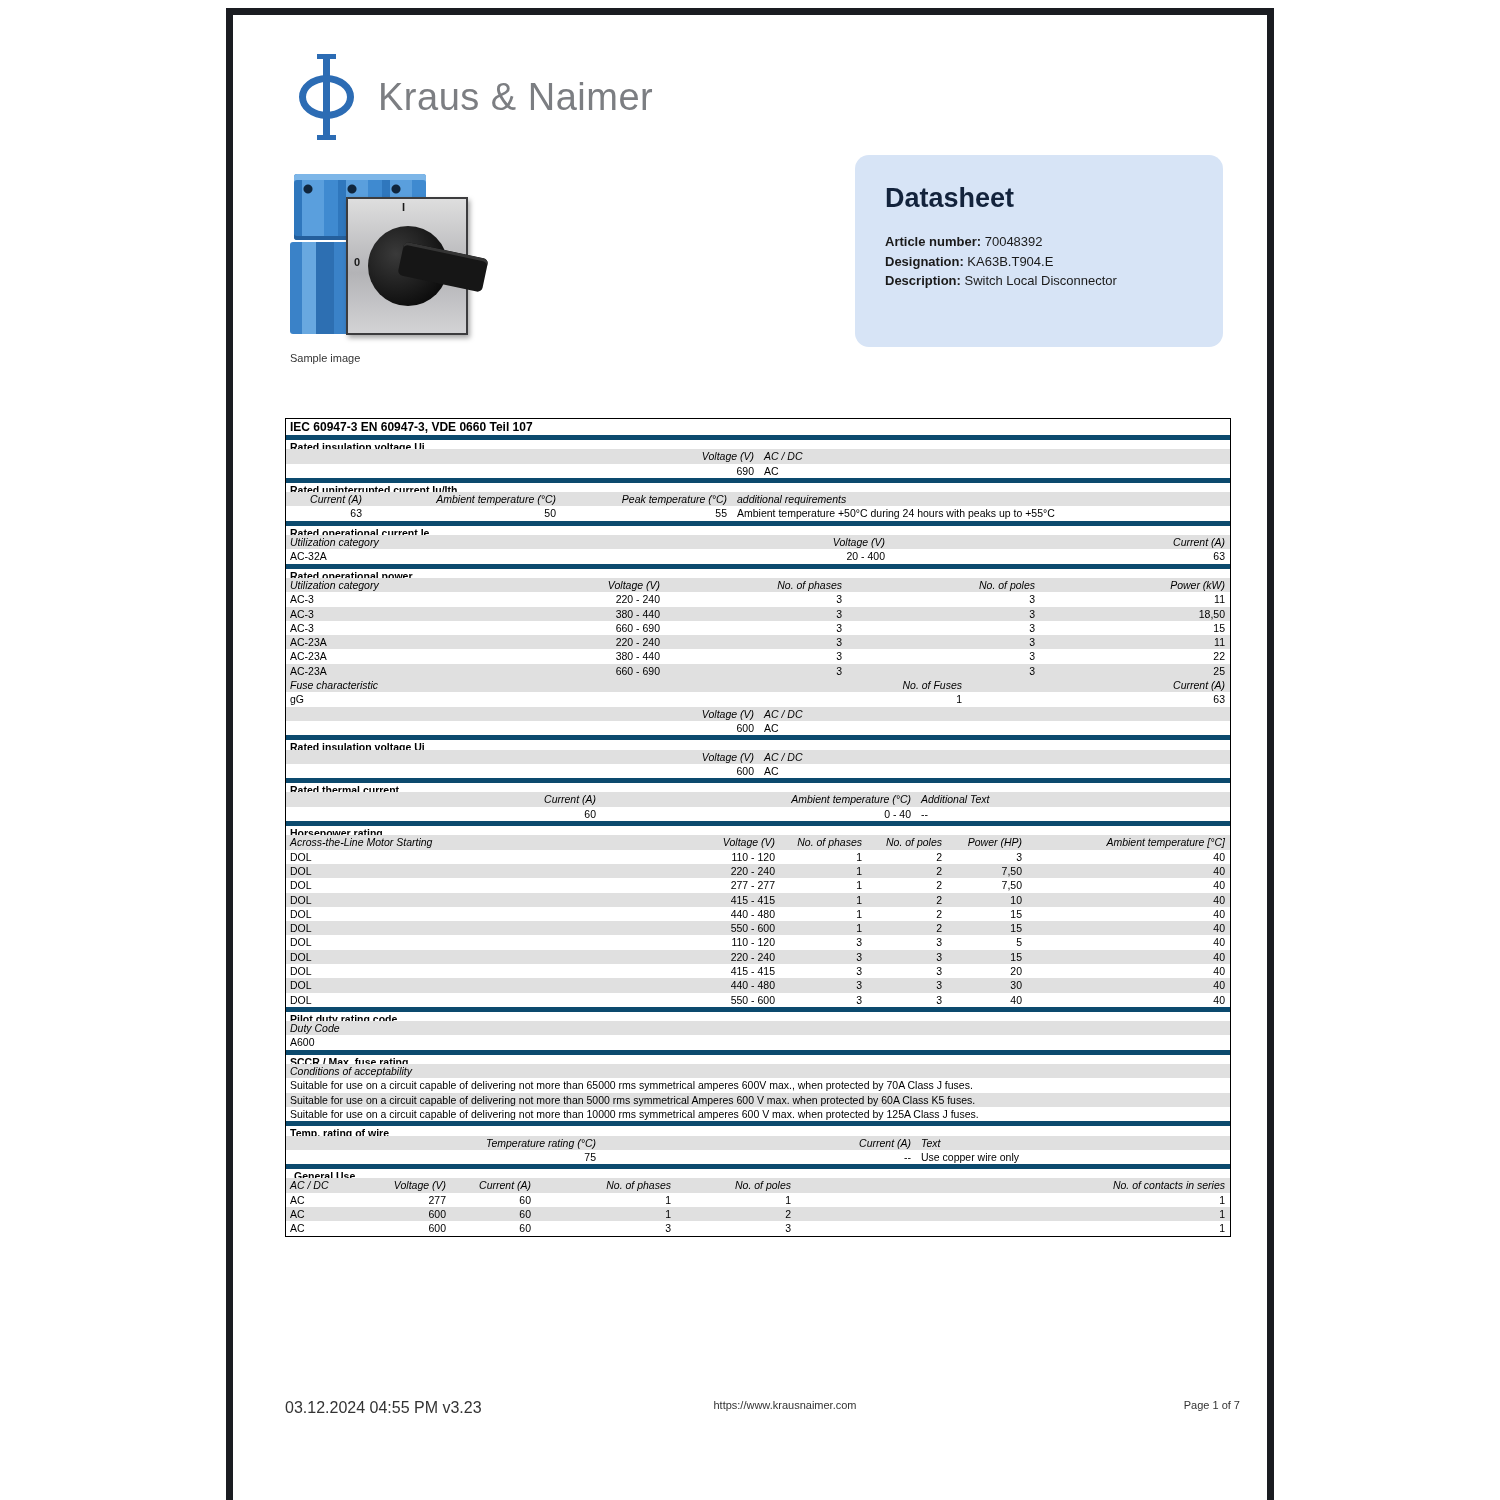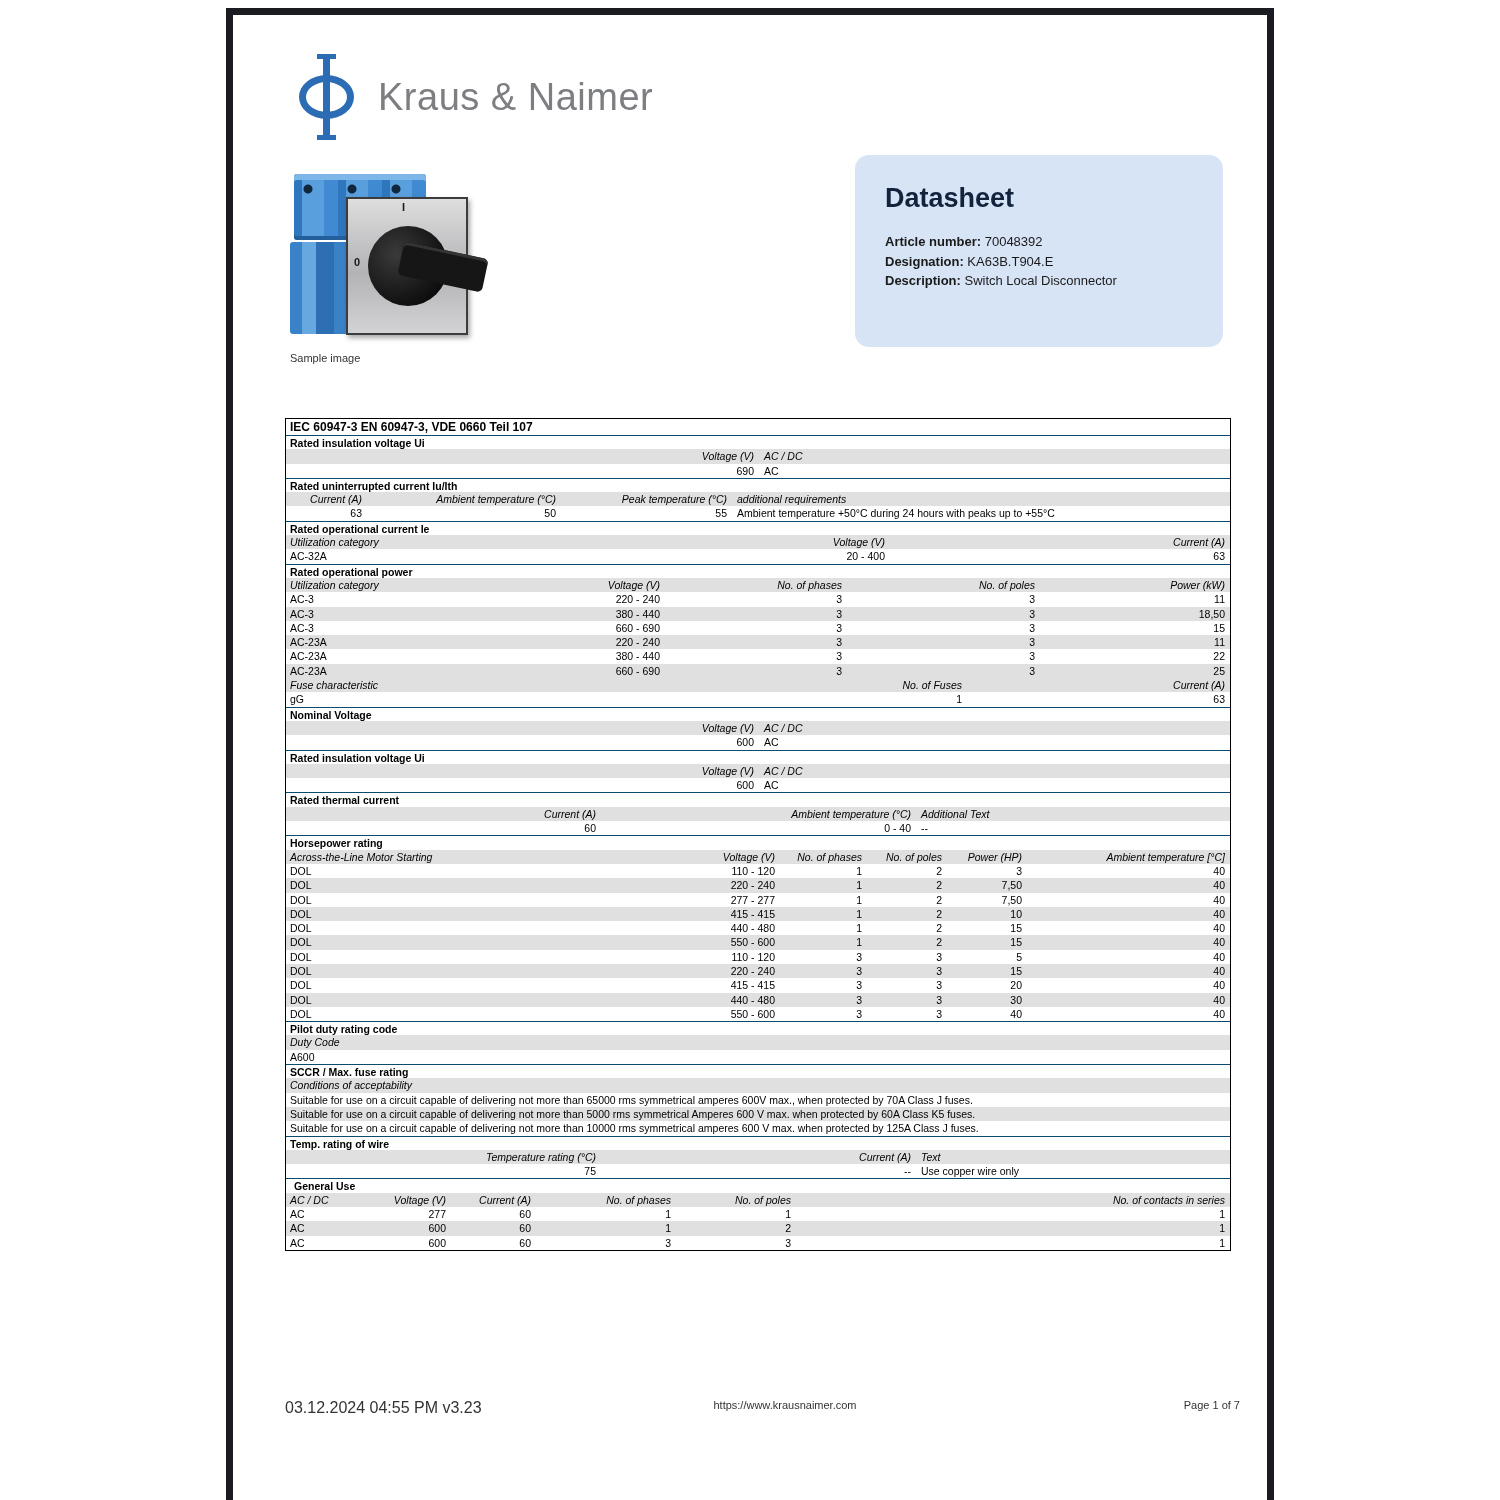--- a/index.html
+++ b/index.html
@@ -44,21 +44,21 @@
   .panel { position:absolute; left:855px; top:155px; width:368px; height:192px; background:#d7e4f6; border-radius:14px; padding:28px 30px; }
   .panel-title { font-size:27px; font-weight:bold; color:#13233c; margin-bottom:18px; }
   .ds-field { font-size:13px; color:#1a1a1a; line-height:19.5px; }
   .ds-label { font-weight:bold; }
 
   
   .spec-table { position:absolute; left:285px; top:418px; width:946px; font-size:10.5px;
     border-left:1px solid #000; border-right:1px solid #000; border-bottom:1px solid #000; }
   .trow { position:relative; height:14.3px; line-height:14.3px; white-space:nowrap; }
   .k-title { height:17px; line-height:17px; font-weight:bold; font-size:12px; border-top:1px solid #000; }
-  .k-header { font-weight:bold; border-top:1px solid #0c4a6e;text-decoration:underline; }
+  .k-header { font-weight:bold; border-top:5px solid #0c4a6e;text-decoration:underline; }
   .k-cols { font-style:italic; background:#e0e0e0; }
   .shade { background:#e0e0e0; }
   .tcell { position:absolute; top:0; white-space:nowrap; }
 
   
   .footer-left  { position:absolute; left:285px;  top:1399px; font-size:16px; color:#333; }
   .footer-center{ position:absolute; left:285px;  top:1399px; width:1000px; text-align:center; font-size:11px; color:#333; }
   .footer-right { position:absolute; left:1095px; top:1399px; width:145px; text-align:right; font-size:11px; color:#333; }
 </style>
 </head>
@@ -202,23 +202,20 @@
     <div class="trow k-cols">
       <span class="tcell" style="left: 4px;">Fuse characteristic</span>
       <span class="tcell" style="right: 268px; text-align: right;">No. of Fuses</span>
       <span class="tcell" style="right: 5px; text-align: right;">Current (A)</span>
     </div>
     <div class="trow k-row">
       <span class="tcell" style="left: 4px;">gG</span>
       <span class="tcell" style="right: 268px; text-align: right;">1</span>
       <span class="tcell" style="right: 5px; text-align: right;">63</span>
     </div>
-    <div class="trow k-header">
-      <span class="tcell" style="left: 4px;">Nominal Voltage</span>
-    </div>
     <div class="trow k-cols">
       <span class="tcell" style="right: 476px; text-align: right;">Voltage (V)</span>
       <span class="tcell" style="left: 478px;">AC / DC</span>
     </div>
     <div class="trow k-row">
       <span class="tcell" style="right: 476px; text-align: right;">600</span>
       <span class="tcell" style="left: 478px;">AC</span>
     </div>
     <div class="trow k-header">
       <span class="tcell" style="left: 4px;">Rated insulation voltage Ui</span>

